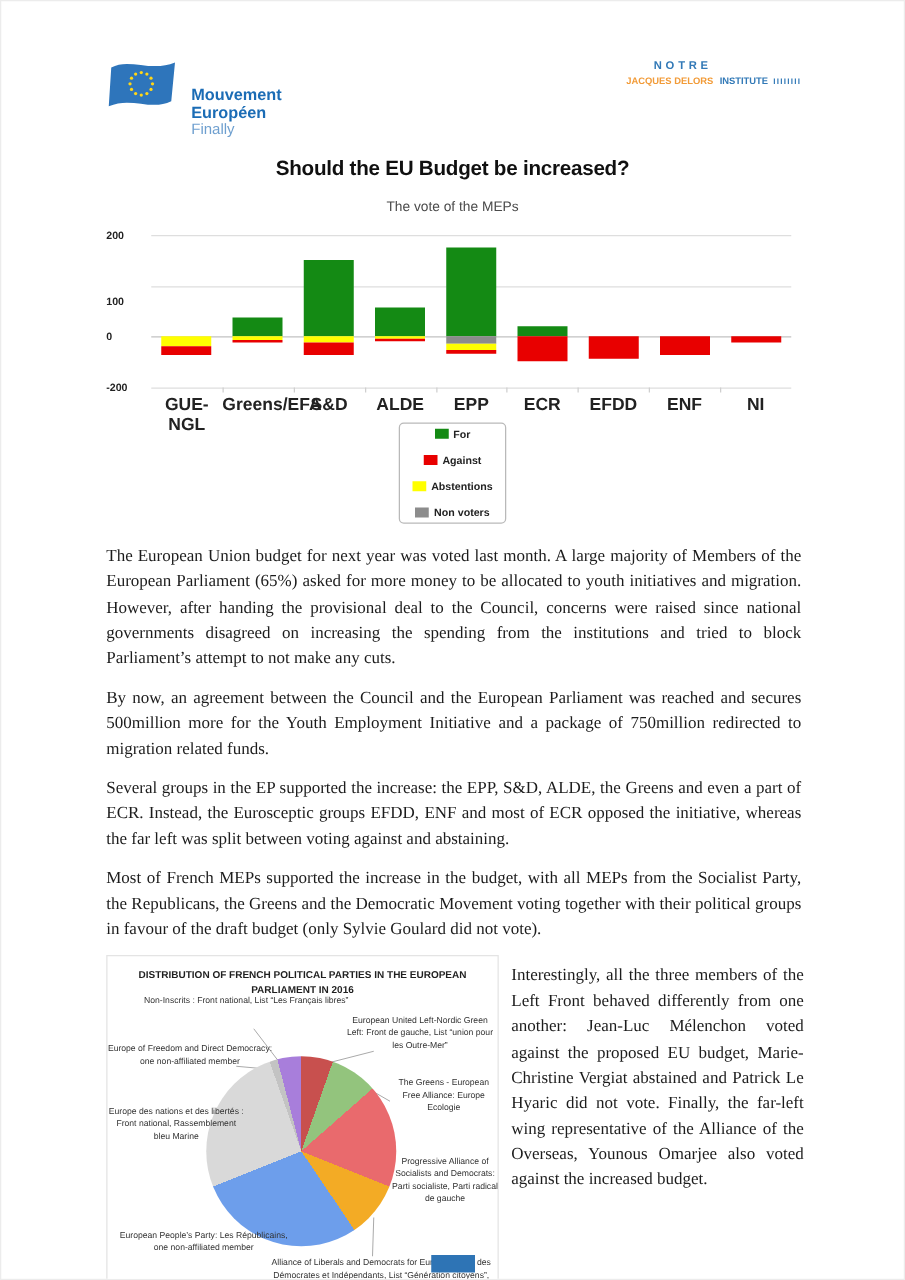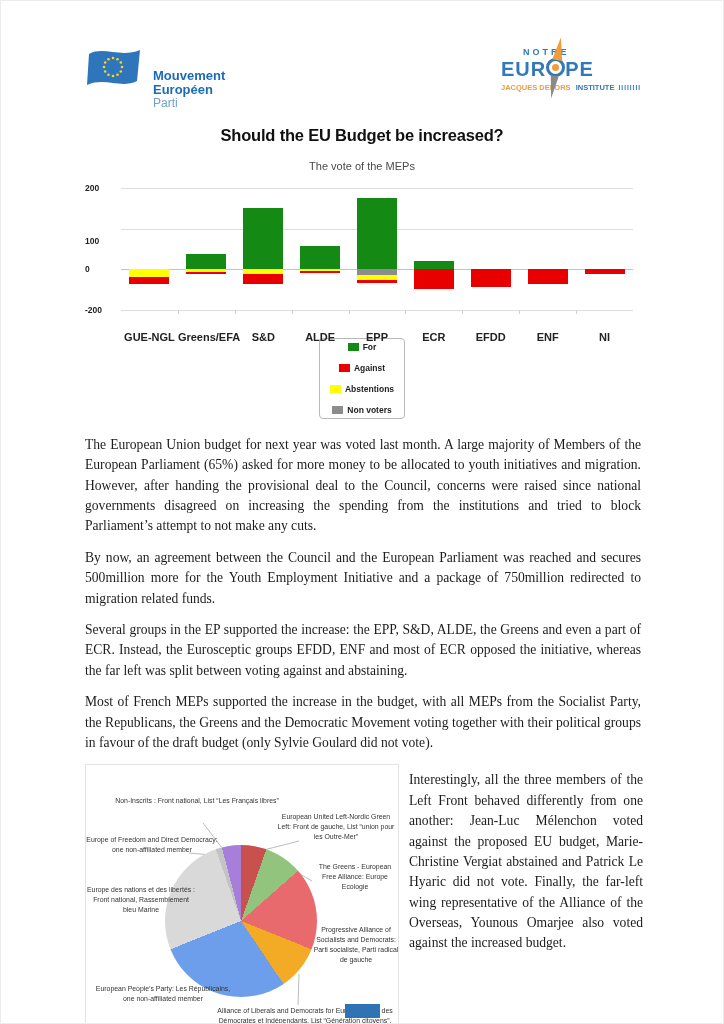--- a/index.html
+++ b/index.html
@@ -27,21 +27,21 @@
   
   .doc-title{margin-top:16px;text-align:center;font-size:16.5px;font-weight:bold;color:#101010;letter-spacing:-0.2px;}
   .chart-subtitle{margin-top:15px;text-align:center;font-size:11px;color:#4a4a4a;}
 
   
   .barchart{position:relative;margin:10px 0 0 84px;width:556px;height:148px;}
   .plot{position:absolute;left:36px;top:6px;width:512px;height:122px;}
   .gridline{position:absolute;left:0;right:0;height:1px;background:#dedede;}
   .gridline.zero{background:#c2c2c2;}
   .ytick{position:absolute;left:-36px;width:31px;font-size:8.5px;font-weight:bold;color:#222;}
-  .xtick{position:absolute;top:143px;font-size:11px;font-weight:bold;color:#222;text-align:center;}
+  .xtick{position:absolute;top:127px;font-size:14px;font-weight:bold;color:#222;text-align:center;}
   .cat-sep{position:absolute;width:1px;height:4px;background:#cfcfcf;}
   .bar-seg{position:absolute;}
 
   .legend-row{display:flex;justify-content:center;margin-top:8px;}
   .legend-box{display:flex;align-items:center;gap:11px;border:1px solid #b9b9b9;border-radius:4px;padding:3px 10px;background:#fff;flex-direction:column;}
   .legend-item{display:flex;align-items:center;gap:4px;font-size:8.5px;font-weight:bold;color:#222;}
   .legend-swatch{width:11px;height:8px;display:inline-block;}
 
   
   .body-text{margin:16px 84px 0;width:556px;font-family:"Liberation Serif","DejaVu Serif",serif;
@@ -90,32 +90,26 @@
             <circle cx="23.5" cy="29.8" r="1.3"></circle>
             <circle cx="20.2" cy="26.5" r="1.3"></circle>
           <circle cx="19" cy="22" r="1.3"></circle>
             <circle cx="20.2" cy="17.5" r="1.3"></circle>
             <circle cx="23.5" cy="14.2" r="1.3"></circle>
         </g>
       </svg>
       <div class="txt">
         <div class="l1">Mouvement</div>
         <div class="l2">Européen</div>
-        <div class="l3">Parti</div>
+        <div class="l3">Finally</div>
       </div>
     </div>
 
     <div class="logo-right">
       <div class="ne-top">NOTRE</div>
-      <div class="ne-main">
-        <span>EUR</span><span class="ne-o"><span class="dot"></span><svg class="ne-needle" width="26" height="62" viewBox="0 0 26 62">
-            <polygon points="13,0 18,23 8,23" fill="#f29b38"></polygon>
-            <polygon points="9,39 17,39 13,62" fill="#8a8a8a"></polygon>
-          </svg></span><span>PE</span>
-      </div>
       <div class="ne-sub">
         <span class="ne-jd">JACQUES DELORS</span>
         <span class="ne-inst">INSTITUTE</span>
         <span class="ne-bars">IIIIIIII</span>
       </div>
     </div>
   </div>
 
   <div class="doc-title">Should the EU Budget be increased?</div>
   <div class="chart-subtitle">The vote of the MEPs</div>
@@ -192,20 +186,21 @@
 
   <div class="body-text">
     <p>The European Union budget for next year was voted last month. A large majority of Members of the European Parliament (65%) asked for more money to be allocated to youth initiatives and migration. However, after handing the provisional deal to the Council, concerns were raised since national governments disagreed on increasing the spending from the institutions and tried to block Parliament’s attempt to not make any cuts.</p>
     <p>By now, an agreement between the Council and the European Parliament was reached and secures 500million more for the Youth Employment Initiative and a package of 750million redirected to migration related funds.</p>
     <p>Several groups in the EP supported the increase: the EPP, S&amp;D, ALDE, the Greens and even a part of ECR. Instead, the Eurosceptic groups EFDD, ENF and most of ECR opposed the initiative, whereas the far left was split between voting against and abstaining.</p>
     <p>Most of French MEPs supported the increase in the budget, with all MEPs from the Socialist Party, the Republicans, the Greens and the Democratic Movement voting together with their political groups in favour of the draft budget (only Sylvie Goulard did not vote).</p>
   </div>
 
   <div class="figure-row">
     <div class="pie-box">
+      <div class="pie-title">DISTRIBUTION OF FRENCH POLITICAL PARTIES IN THE EUROPEAN PARLIAMENT IN 2016</div>
       <svg class="leader-lines" width="314" height="289" viewBox="0 0 314 289">
         <g stroke="#aaaaaa" stroke-width="0.8">
           <line x1="117" y1="58" x2="146" y2="96"></line>
           <line x1="213" y1="76" x2="170" y2="87"></line>
           <line x1="103" y1="88" x2="136" y2="91"></line>
           <line x1="226" y1="116" x2="200" y2="101"></line>
           <line x1="112" y1="150" x2="91" y2="138"></line>
           <line x1="227" y1="170" x2="219" y2="151"></line>
           <line x1="150" y1="229" x2="135" y2="222"></line>
           <line x1="212" y1="240" x2="213" y2="209"></line>

